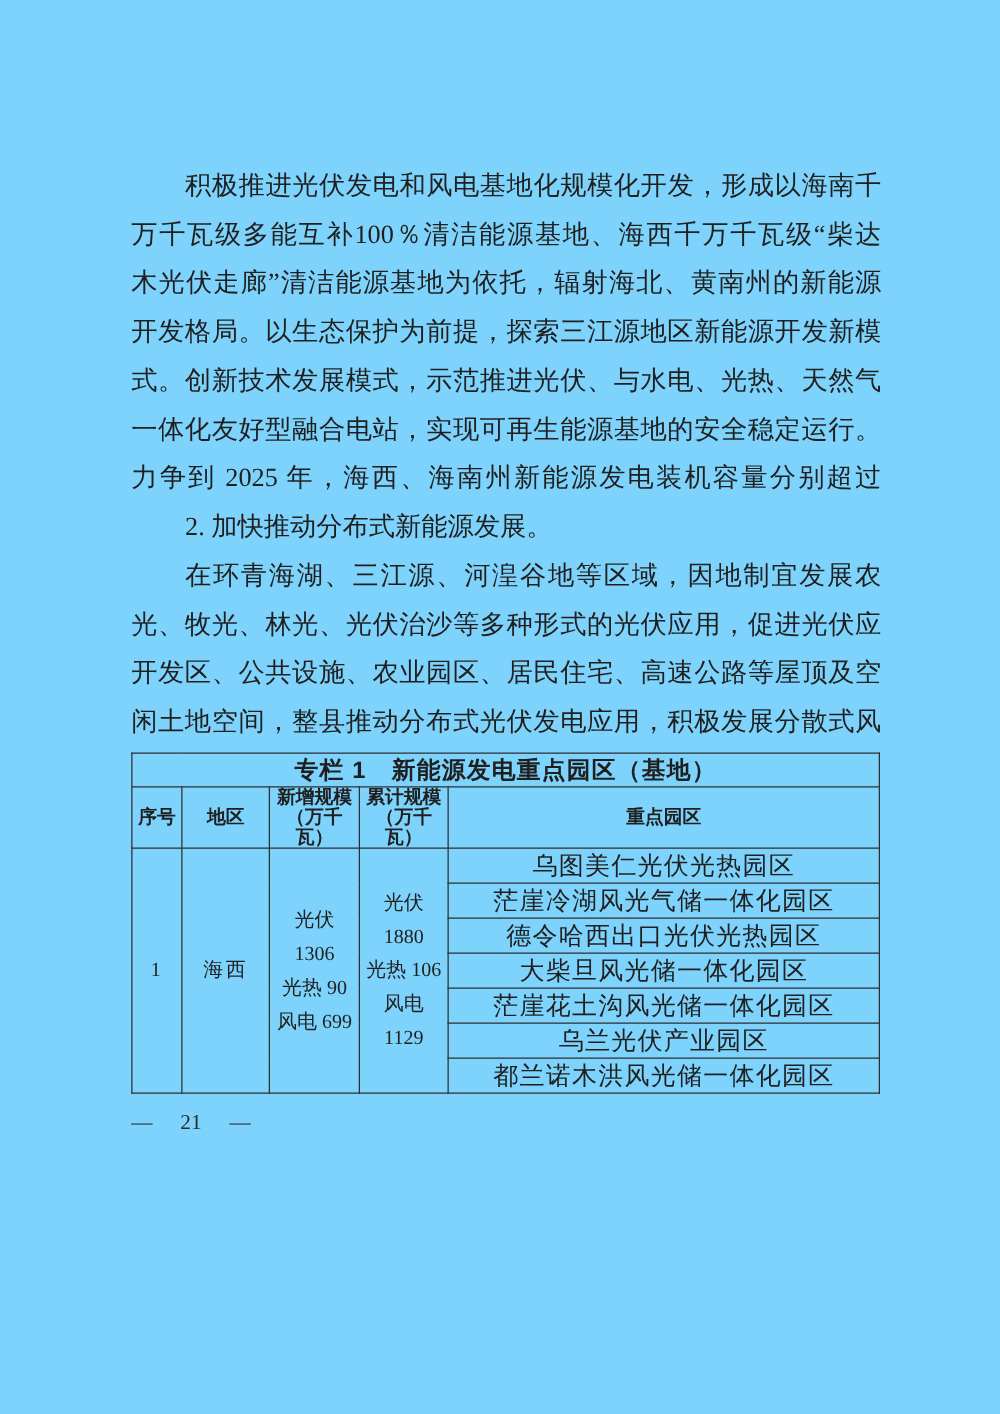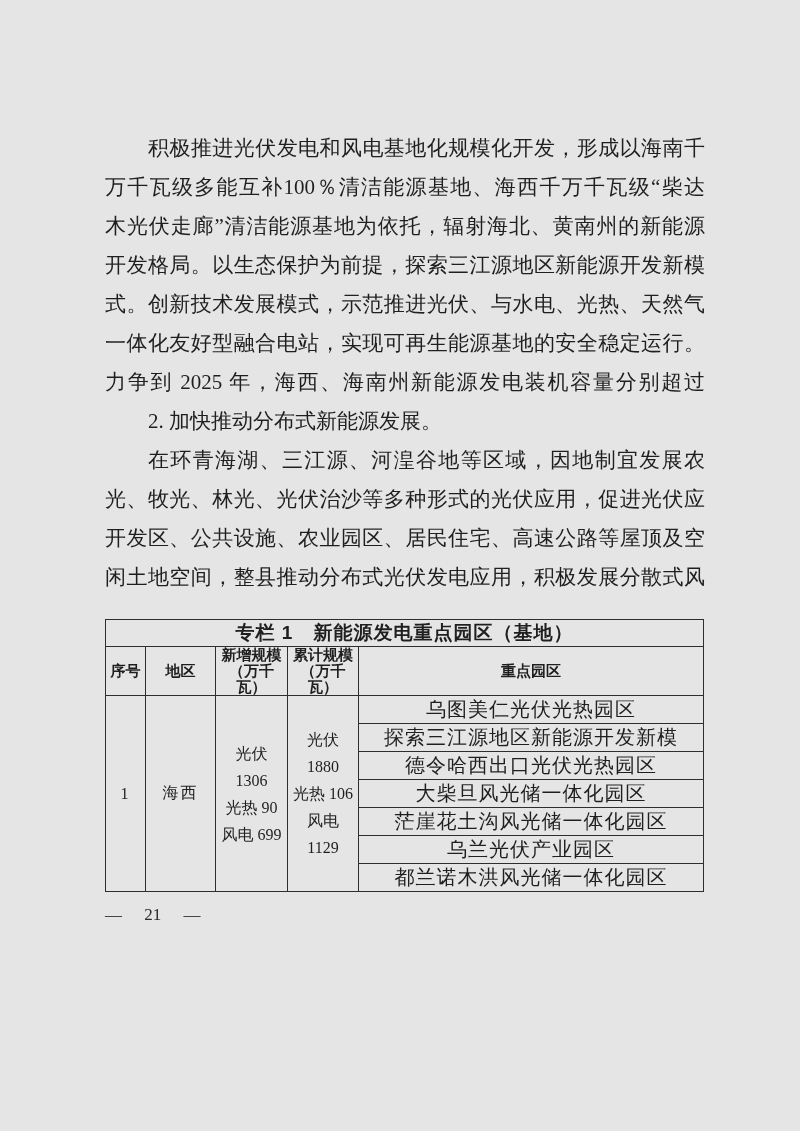--- a/index.html
+++ b/index.html
@@ -1,20 +1,20 @@
 <!DOCTYPE html>
 <html><head>
 <meta charset="utf-8">
 <style>
   html, body { margin: 0; padding: 0; background: #ffffff; }
   .page {
     position: relative;
     width: 800px;
     height: 1131px;
-    background: #e5e5e5;
+    background: #7dd3fc;
     overflow: hidden;
     font-family: "Liberation Serif", "DejaVu Serif", serif;
     color: #1f1f1f;
   }
   .content {
     margin-left: 105px;
     width: 600px;
     padding-top: 129px;
   }
   .line {
@@ -23,21 +23,21 @@
     text-align: justify;
     white-space: nowrap;
   }
   .line.stretch {
     white-space: normal;
     text-align-last: justify;
   }
   .line.indent { text-indent: 43px; }
 
   table.panel {
-    margin-top: 22px;
+    margin-top: 5px;
     width: 598px;
     border-collapse: collapse;
     table-layout: fixed;
     border-radius: 21px;
   }
   table.panel td {
     border: 1px solid #2e2e2e;
     vertical-align: middle;
     text-align: center;
     padding: 0 2px;
@@ -133,21 +133,21 @@
           <td class="cell-region" rowspan="7">海西</td>
           <td class="cell-scale" rowspan="7">光伏 1306
 光热 90
 风电 699</td>
           <td class="cell-scale" rowspan="7">光伏 1880
 光热 106
 风电 1129</td>
           <td class="cell-park">乌图美仁光伏光热园区</td>
         </tr>
         <tr>
-          <td class="cell-park">探索三江源地区新能源开发新模</td>
+          <td class="cell-park">茫崖冷湖风光气储一体化园区</td>
         </tr>
         <tr>
           <td class="cell-park">德令哈西出口光伏光热园区</td>
         </tr>
         <tr>
           <td class="cell-park">大柴旦风光储一体化园区</td>
         </tr>
         <tr>
           <td class="cell-park">茫崖花土沟风光储一体化园区</td>
         </tr>

